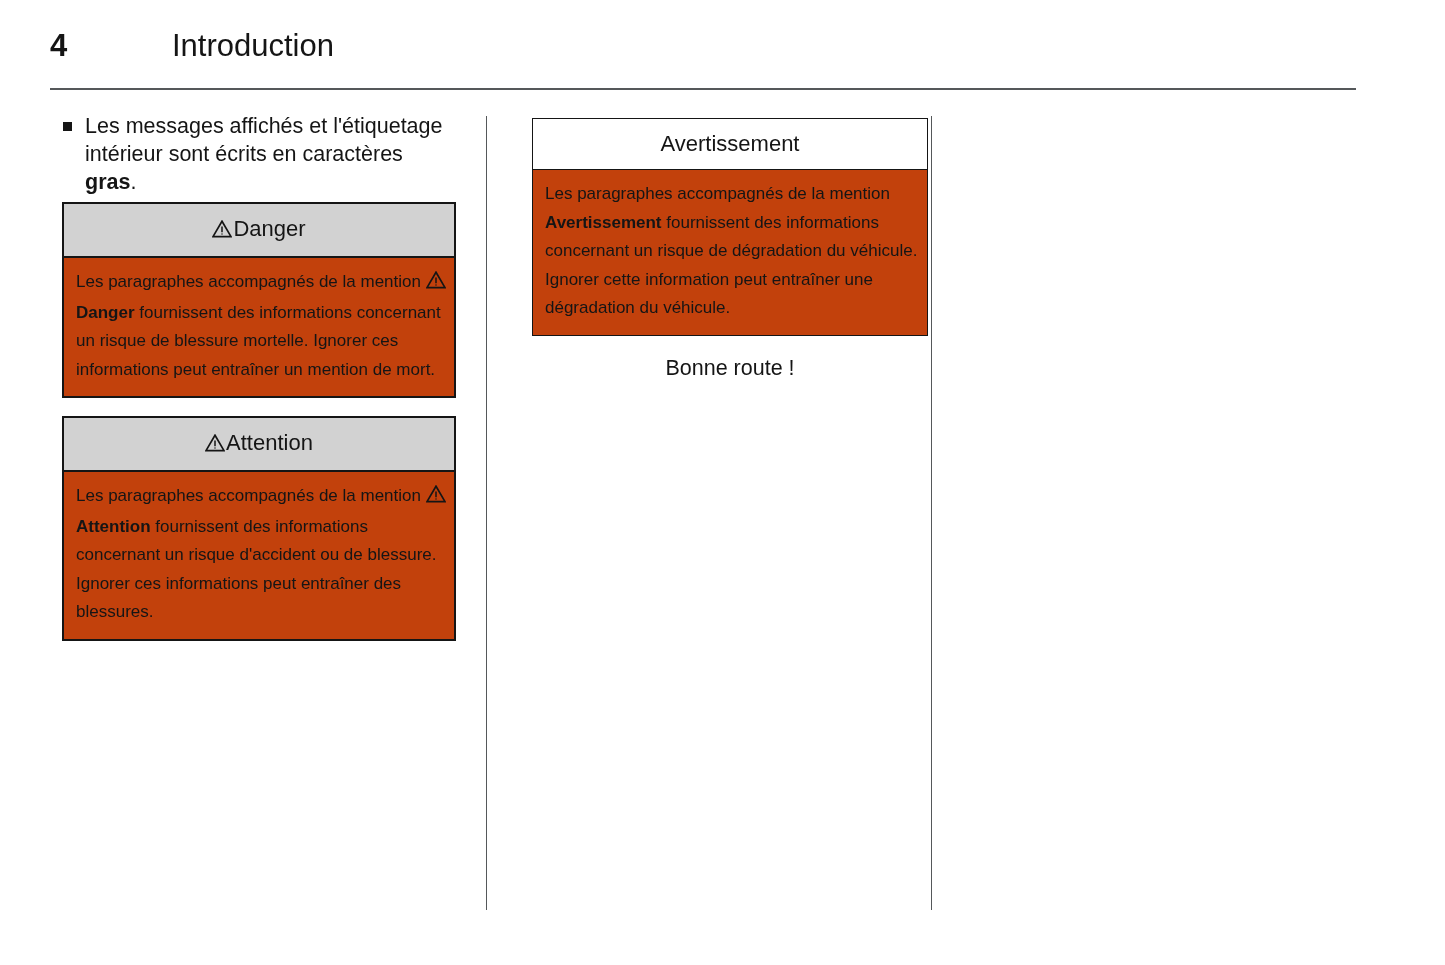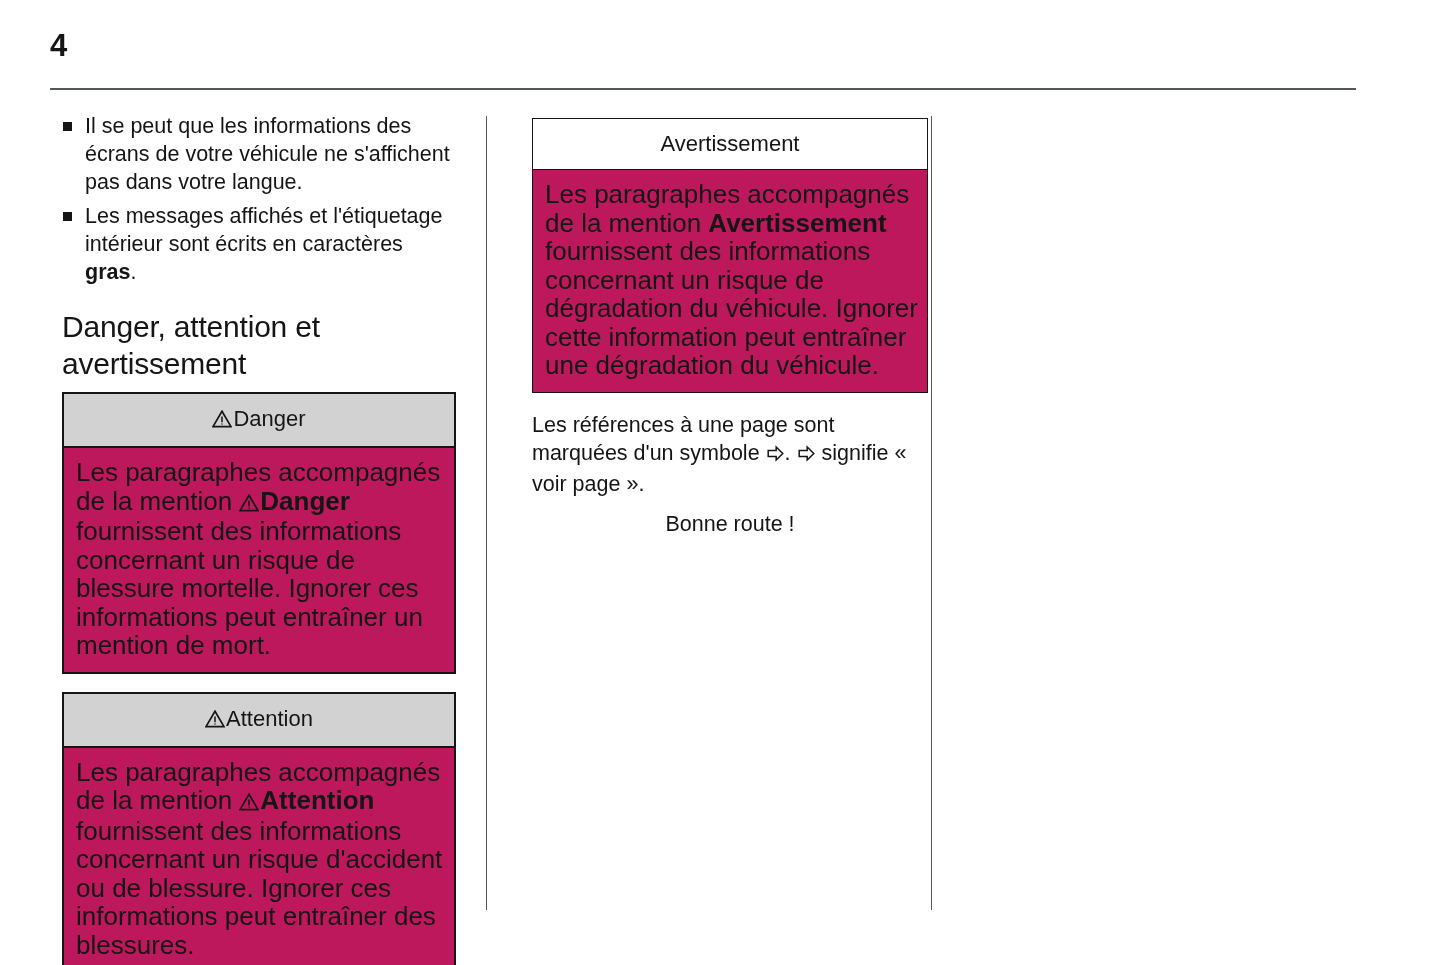--- a/index.html
+++ b/index.html
@@ -117,22 +117,22 @@
     font-size: 22px;
     font-weight: 400;
     line-height: 26px;
     padding: 12px 8px 12px 8px;
   }
   .notice-head.gray { background: #d2d2d2; }
   .notice-head.white { background: #ffffff; border-width: 1.6px; }
   .notice-body {
     border: 2px solid #151515;
     border-top: none;
-    background: #be185d;
-    font-size: 26px;
+    background: #c2410c;
+    font-size: 17px;
     line-height: 28.5px;
     padding: 10px 6px 12px 12px;
   }
   .notice-body.thin { border-width: 1.6px; border-top: none; }
   .notice-body .strong { font-weight: 700; }
 
   .warn-tri {
     display: inline-block;
     vertical-align: -2px;
     margin-right: 1px;
@@ -152,38 +152,35 @@
     display: inline-block;
     vertical-align: -2px;
     margin: 0 1px;
   }
 </style>
 </head>
 <body>
 
 <div class="page-header">
   <div class="page-number">4</div>
+  <div class="page-title">Introduction</div>
 </div>
 <div class="header-rule"></div>
 
 <div class="col-divider d1"></div>
 <div class="col-divider d2"></div>
 
 <div class="column col-left">
 
   <ul class="bullets">
-    <li>
-      <span class="bullet-marker"></span><span>Il se peut que les informations des écrans de votre véhicule ne s'affichent pas dans votre langue.</span>
-    </li>
     <li>
       <span class="bullet-marker"></span><span>Les messages affichés et l'étiquetage intérieur sont écrits en caractères </span><span class="b-bold">gras</span><span>.</span>
     </li>
   </ul>
 
-  <h2 class="section-heading">Danger, attention et avertissement</h2>
 
   <div class="notice">
     <div class="notice-head gray">
       <span class="warn-tri">
         <svg width="20" height="18" viewBox="0 0 20 18" aria-hidden="true">
           <path d="M10 1.2 L19 16.6 L1 16.6 Z" fill="none" stroke="#151515" stroke-width="1.7" stroke-linejoin="miter"></path>
           <path d="M10 6.6 L10 12.2" stroke="#151515" stroke-width="1.5"></path>
           <path d="M10 13.6 L10 14.4" stroke="#151515" stroke-width="1.5"></path>
         </svg>
       </span><span>Danger</span>
@@ -227,27 +224,16 @@
   <div class="notice">
     <div class="notice-head white">
       <span>Avertissement</span>
     </div>
     <div class="notice-body thin">
       <span>Les paragraphes accompagnés de la mention </span><span class="strong">Avertissement</span><span> fournissent des informations concernant un risque de dégradation du véhicule. Ignorer cette information peut entraîner une dégradation du véhicule.</span>
     </div>
   </div>
 
 
-  <p class="para">
-    <span>Les références à une page sont marquées d'un symbole </span><span class="arrow-sym">
-      <svg width="17" height="17" viewBox="0 0 17 17" aria-hidden="true">
-        <path d="M1.2 5.6 L9.2 5.6 L9.2 2.0 L15.8 8.5 L9.2 15.0 L9.2 11.4 L1.2 11.4 Z" fill="none" stroke="#151515" stroke-width="1.5" stroke-linejoin="miter"></path>
-      </svg>
-    </span><span>. </span><span class="arrow-sym">
-      <svg width="17" height="17" viewBox="0 0 17 17" aria-hidden="true">
-        <path d="M1.2 5.6 L9.2 5.6 L9.2 2.0 L15.8 8.5 L9.2 15.0 L9.2 11.4 L1.2 11.4 Z" fill="none" stroke="#151515" stroke-width="1.5" stroke-linejoin="miter"></path>
-      </svg>
-    </span><span> signifie « voir page ».</span>
-  </p>
 
   <p class="para tight">Bonne route !</p>
 
 </div>
 
 </body></html>

